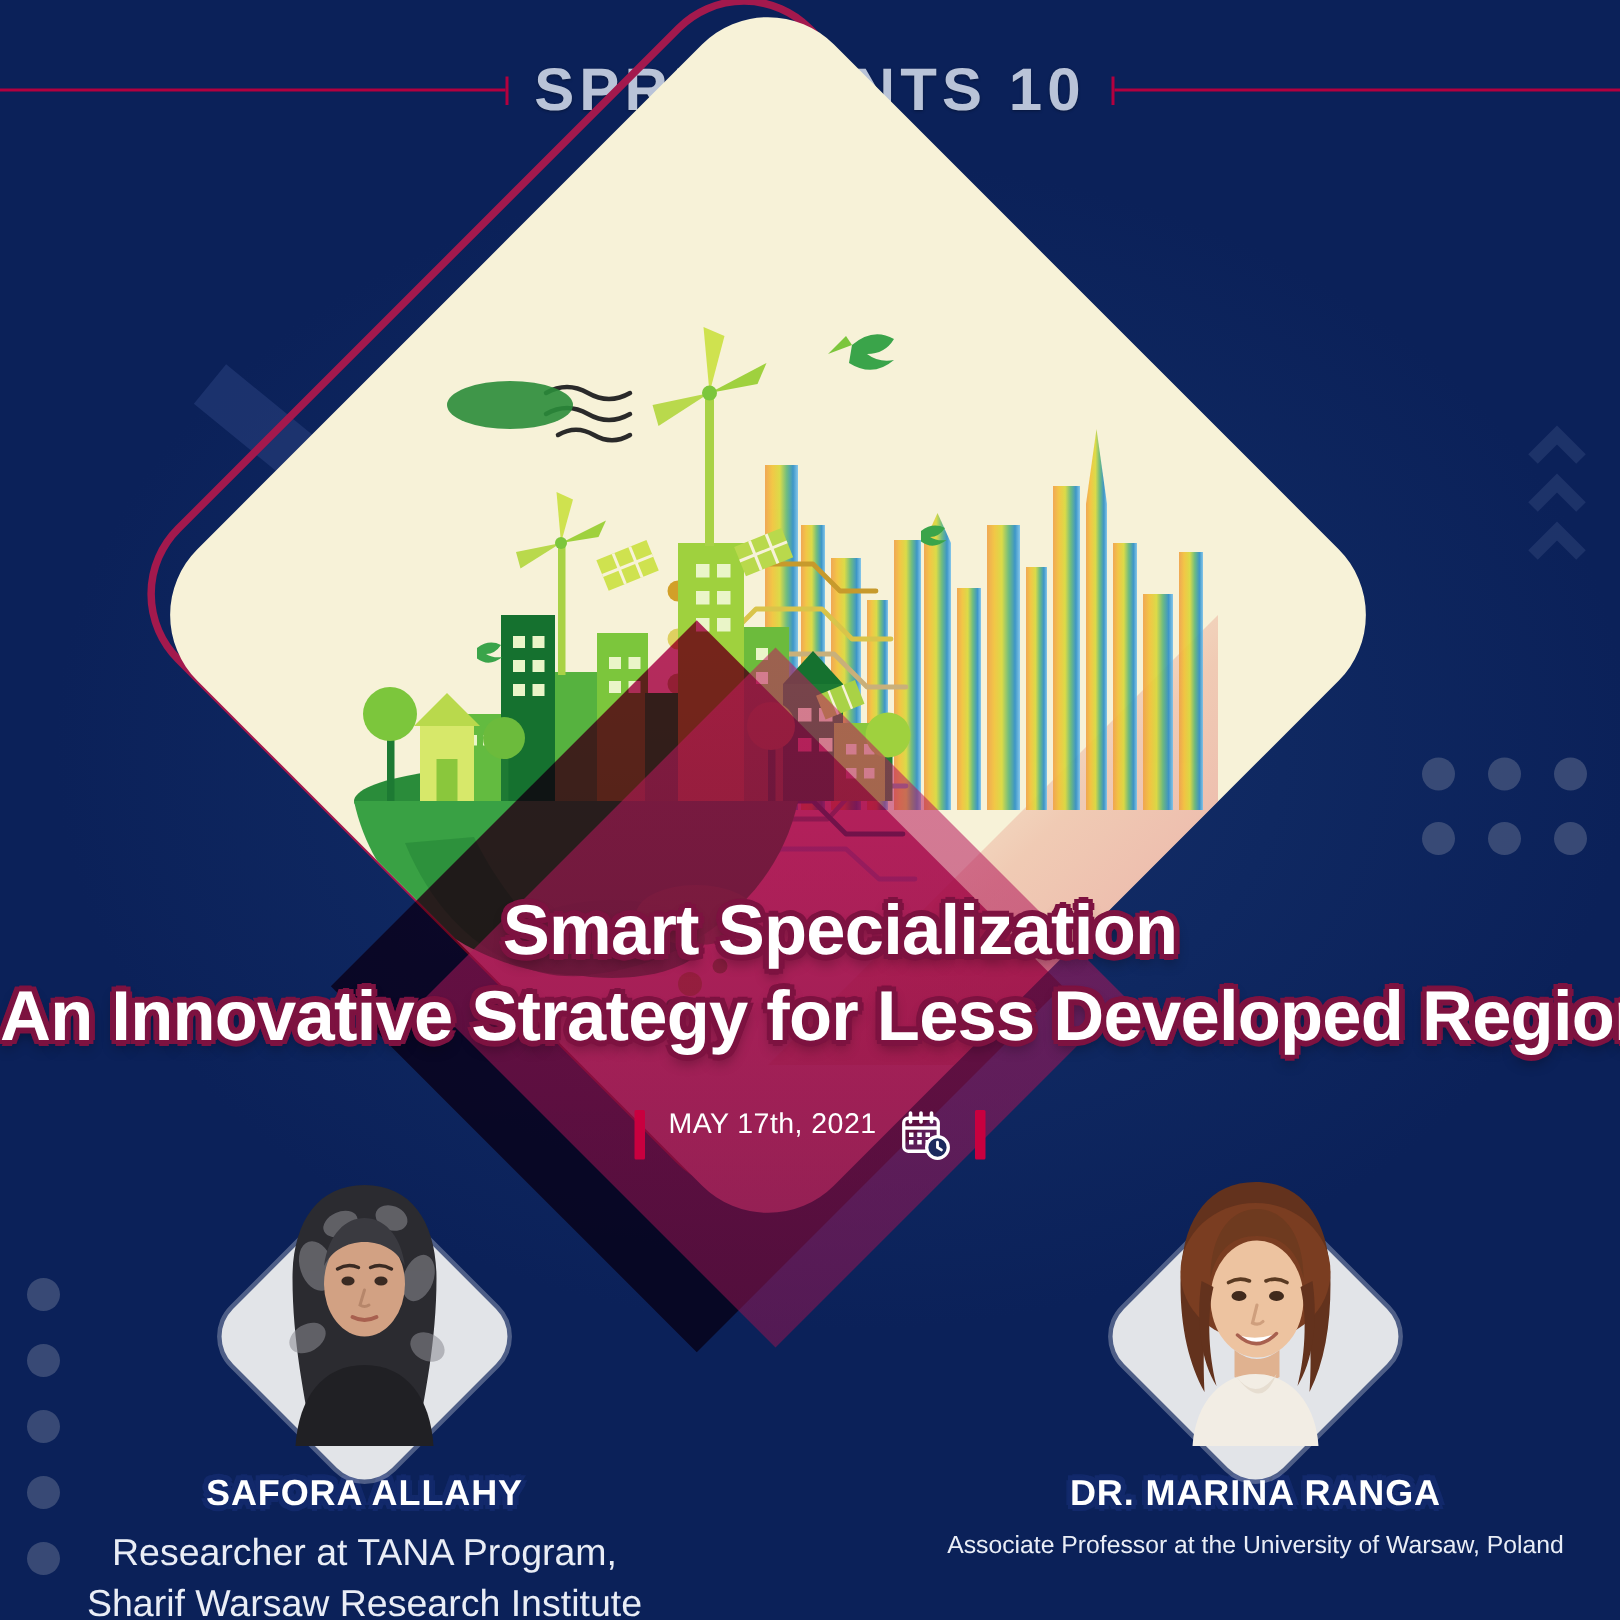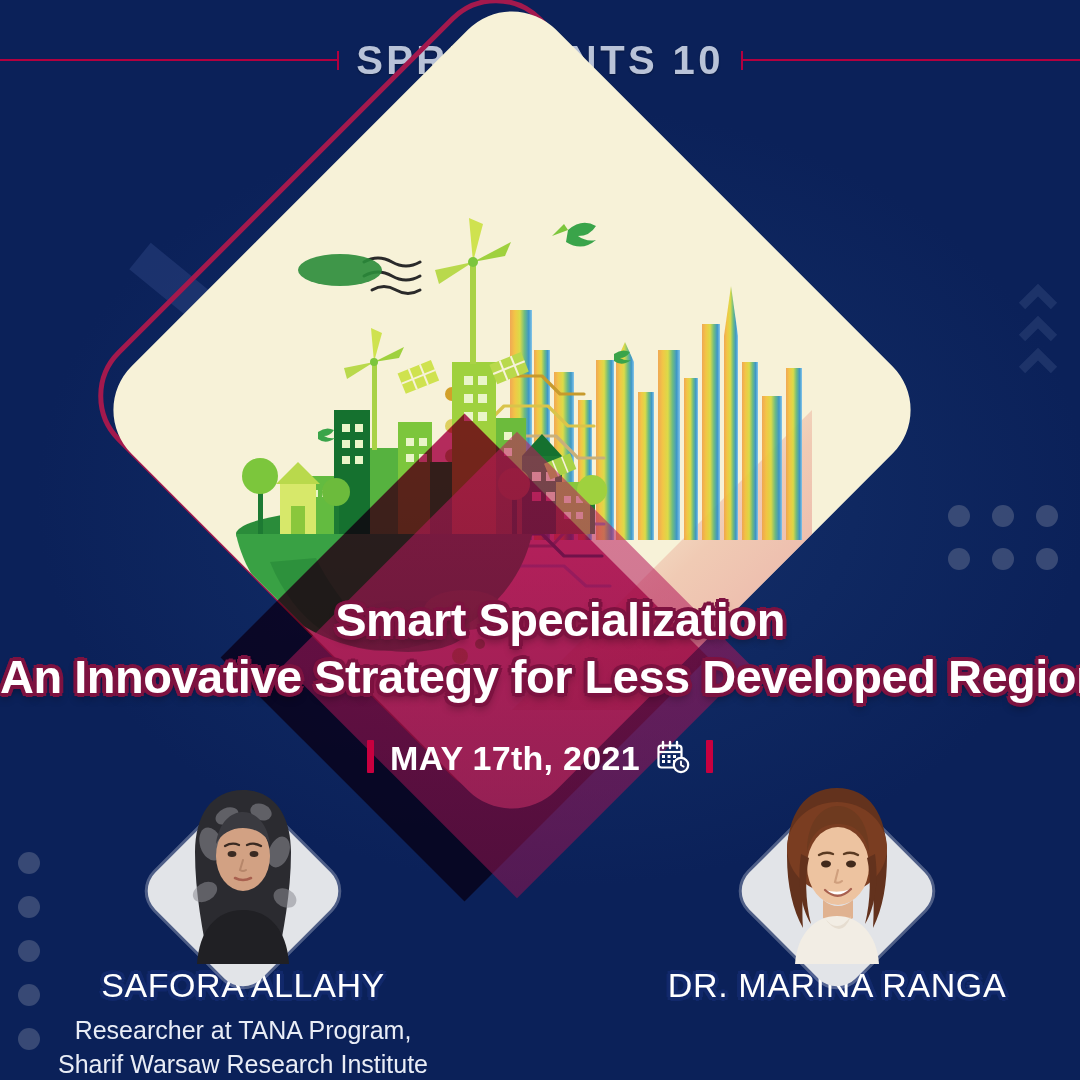--- a/index.html
+++ b/index.html
@@ -106,21 +106,21 @@
   .title-1 { font-size: 47px; padding-left: 40px; }
   .title-2 { font-size: 47px; margin-top: 8px; }
 
   
   .when {
     position: absolute; left: 0; top: 738px; width: 100%;
     display: flex; align-items: flex-start; justify-content: center; gap: 16px;
   }
   .vbar { width: 7px; height: 33px; background: #c8003f; border-radius: 1px; margin-top: 2px;}
   .date-text {
-    color: #ffffff; font-size: 34px; font-weight: 700; letter-spacing: .3px;
+    color: #ffffff; font-size: 19px; font-weight: 400; letter-spacing: .3px;
     margin-top: 1px;
   }
   .cal-icon { margin-top: 2px; }
   .times { color: #ffffff; font-size: 23px; font-weight: 700; text-align: right; line-height: 1.3; }
 
   
   .speakers {
     position: absolute; left: 0; top: 782px; width: 100%;
     display: flex; justify-content: center; gap: 174px;
   }
@@ -129,25 +129,25 @@
   .frame {
     position: absolute; left: 50%; top: 34px; width: 150px; height: 150px;
     margin-left: -75px; border-radius: 26px; transform: rotate(45deg);
     background: #e2e4e8; box-shadow: 0 0 0 3px rgba(255,255,255,.28);
   }
   .photo {
     position: absolute; left: 50%; top: 0px; width: 152px; height: 182px;
     margin-left: -76px; overflow: hidden;
   }
   .sp-name {
-    font-size: 34px; font-weight: 400; color: #ffffff; letter-spacing: .6px;
+    font-size: 24px; font-weight: 700; color: #ffffff; letter-spacing: .6px;
     text-shadow:
       -3px -3px 0 #12296b, 3px -3px 0 #12296b, -3px 3px 0 #12296b, 3px 3px 0 #12296b,
       0 -4px 0 #12296b, 0 4px 0 #12296b, -4px 0 0 #12296b, 4px 0 0 #12296b;
-    margin-top: 2px;
+    margin-top: 18px;
   }
   .sp-role { color: #e9edf6; font-size: 25px; font-weight: 400; line-height: 1.35; margin-top: 9px; }
   .sp-role.small { font-size: 16.5px; }
 </style>
 </head>
 <body>
 
 <div id="poster">
 
   <div class="decor chev-left">
@@ -490,17 +490,18 @@
 
               <path d="M62,118 q15,12 30,0 l0,18 q-15,10 -30,0 Z" fill="#e0b290"></path>
               <path d="M34,182 C36,152 54,134 76,134 C98,134 116,152 118,182 Z" fill="#f2ede4"></path>
               <path d="M62,134 q14,20 28,0 q-10,26 -28,0 Z" fill="#e6ddd0"></path>
             </g>
           </svg>
         </div>
       </div>
       <div class="sp-name">DR. MARINA RANGA</div>
       <div class="sp-role small">
+        <div>Associate Professor at the University of Warsaw, Poland</div>
       </div>
     </div>
 
   </div>
 </div>
 
 </body></html>

